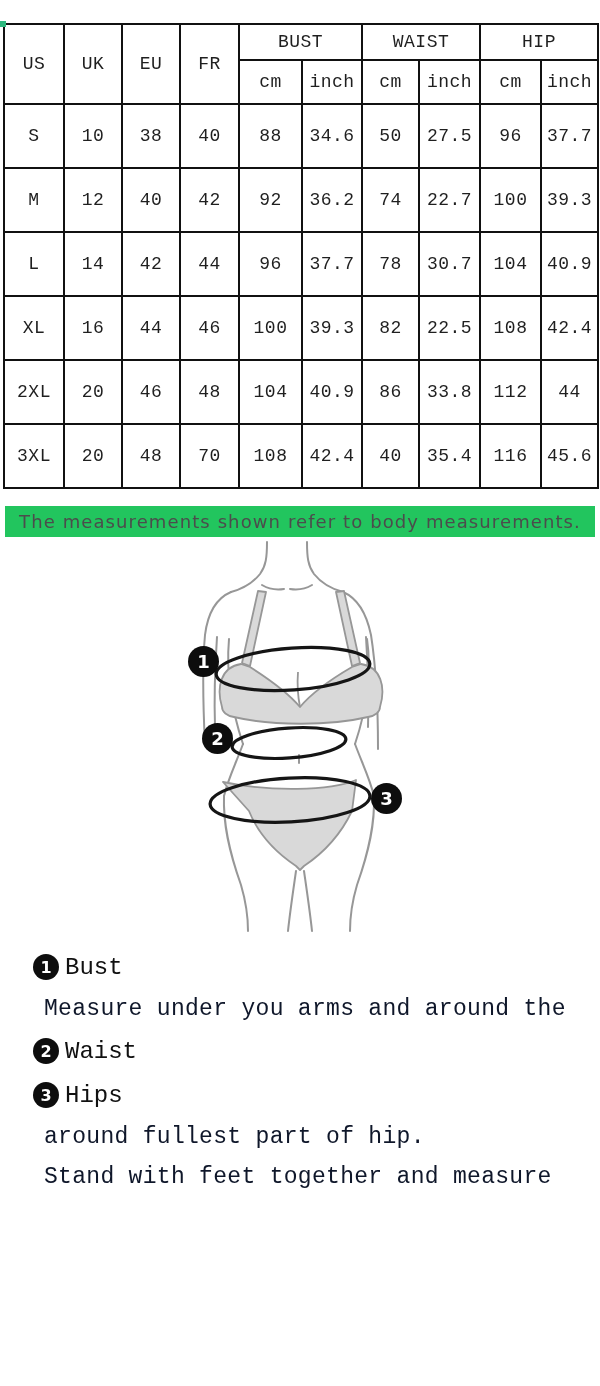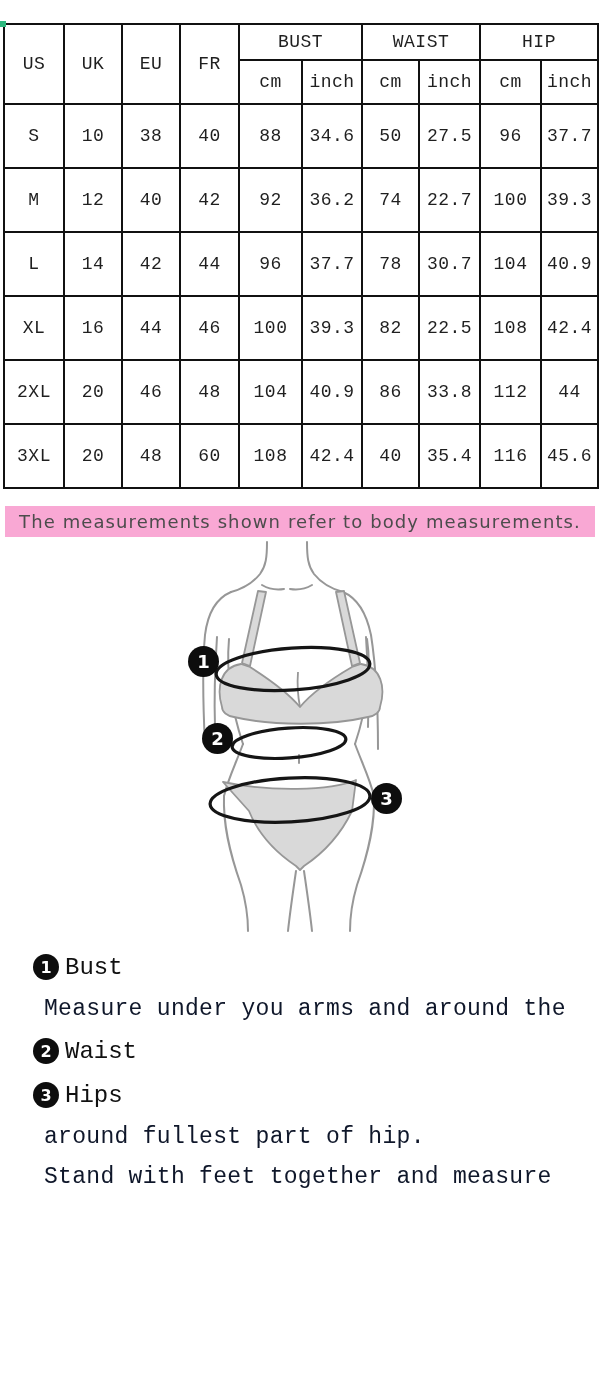--- a/index.html
+++ b/index.html
@@ -17,21 +17,21 @@
   }
   table.size-chart th,table.size-chart td{
     border:2px solid #111;text-align:center;vertical-align:middle;
     font-weight:normal;padding:0;overflow:hidden;
   }
   tr.group-row th{height:34px;}
   tr.unit-row th{height:42px;}
   tbody.data-rows td{height:62px;}
   
   .note-banner{
-    margin:17px 5px 0 5px;height:31px;background:#f9a8d4;
+    margin:17px 5px 0 5px;height:31px;background:#22c55e;
     display:flex;align-items:center;justify-content:center;
     font-family:"DejaVu Sans","Liberation Sans",sans-serif;
     font-size:18px;letter-spacing:1.1px;color:#4c4c4c;white-space:nowrap;
   }
   
   .figure{position:relative;width:600px;height:398px;margin-top:2px;}
   .figure svg{position:absolute;left:0;top:0;}
   .marker{
     position:absolute;width:31px;height:31px;border-radius:50%;
     background:#0d0d0d;color:#ffffff;
@@ -153,21 +153,21 @@
       <td>40.9</td>
       <td>86</td>
       <td>33.8</td>
       <td>112</td>
       <td>44</td>
     </tr>
     <tr>
       <td>3XL</td>
       <td>20</td>
       <td>48</td>
-      <td>60</td>
+      <td>70</td>
       <td>108</td>
       <td>42.4</td>
       <td>40</td>
       <td>35.4</td>
       <td>116</td>
       <td>45.6</td>
     </tr>
   </tbody>
 </table>
 

